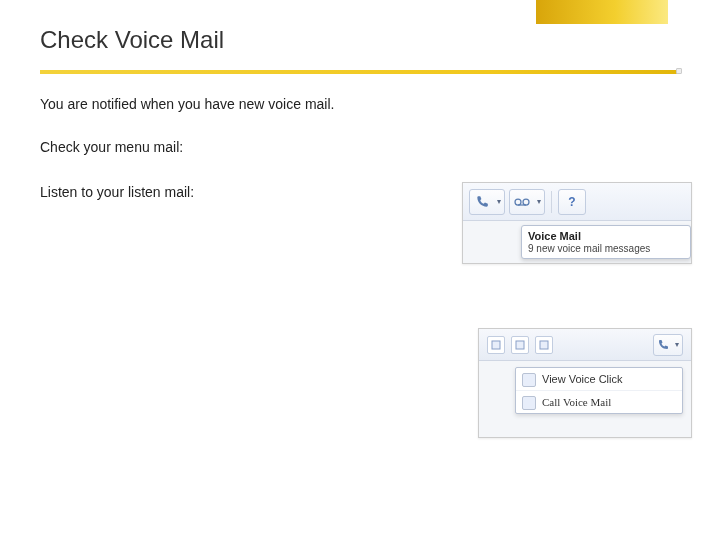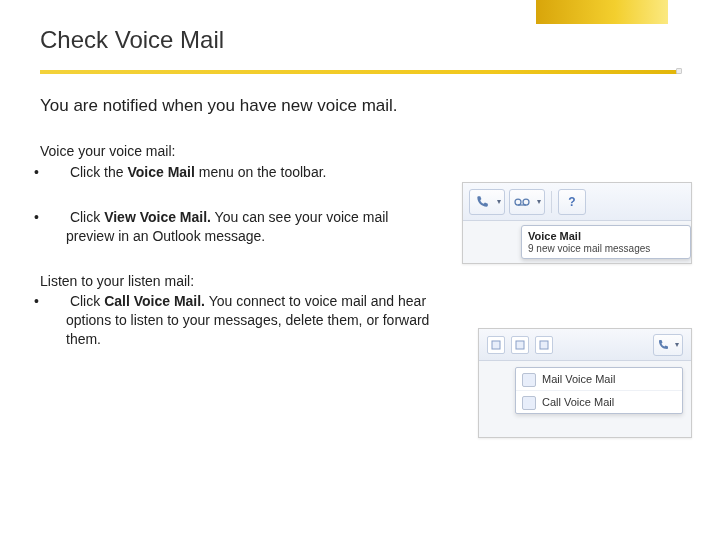--- a/index.html
+++ b/index.html
@@ -4,21 +4,21 @@
 <style>
   * { box-sizing: border-box; margin: 0; padding: 0; }
   html, body { width: 720px; height: 540px; background: #fff; font-family: "Segoe UI", Arial, sans-serif; color: #222; }
   .slide { position: relative; width: 720px; height: 540px; padding: 26px 40px 20px 40px; border-radius: 23px; }
   .banner-top { position: absolute; top: 0; right: 52px; width: 132px; height: 24px; background: linear-gradient(90deg, #d8a50a 0%, #f3cf2e 60%, #fbe980 100%); }
   .title { font-size: 24px; font-weight: 400; color: #333; margin-bottom: 16px; }
   .divider { position: relative; height: 4px; margin-bottom: 22px; }
   .divider .bar { position: absolute; left: 0; right: 0; top: 0; height: 4px; background: linear-gradient(90deg, #f3d23a 0%, #f1c81e 70%, #e2b60a 100%); }
   .divider .dot { position: absolute; right: -2px; top: -2px; width: 6px; height: 6px; background: #eee; border: 1px solid #ccc; border-radius: 1px; }
   .content { position: relative; }
-  .intro { font-size: 17px; margin-bottom: 26px; }
+  .intro { font-size: 14px; margin-bottom: 26px; }
   .block { font-size: 14px; line-height: 1.35; margin-bottom: 26px; max-width: 400px; }
   .block .lead { margin-bottom: 2px; }
   .block ul { list-style: none; padding-left: 10px; }
   .block li::before { content: "•"; color: #222; display: inline-block; width: 16px; }
   .block li { text-indent: -16px; padding-left: 16px; }
   .bold { font-weight: 700; }
 
   .fig { position: absolute; border: 1px solid #ccc; background: #f4f6f9; box-shadow: 0 1px 2px rgba(0,0,0,0.08); }
   .fig1 { top: 86px; right: -12px; width: 230px; height: 82px; overflow: hidden; }
   .fig2 { top: 232px; right: -12px; width: 214px; height: 110px; overflow: hidden; }
@@ -30,64 +30,49 @@
   .tb-btn.split::after { content: "▾"; position: absolute; right: 3px; font-size: 8px; color: #5b6b88; }
   .sep { width:1px; height:22px; background:#cfd6e3; margin:0 2px; }
   .tooltip { position: absolute; left: 58px; top: 42px; width: 170px; background: #fff; border: 1px solid #b8c2d4; border-radius: 3px; padding: 4px 6px; box-shadow: 0 2px 4px rgba(0,0,0,0.15); font-size: 10px; color: #444; }
   .tooltip .tt-title { font-weight: 700; font-size: 11px; margin-bottom: 1px; color:#222;}
 
   
   .tb2 { display:flex; align-items:center; height:32px; background: linear-gradient(#f6f8fc,#e7ecf5); border-bottom:1px solid #cfd6e3; padding:0 8px; gap:6px; }
   .tb2 .mini { width:18px; height:18px; border:1px solid #c2cde0; border-radius:2px; background:#fff; display:flex; align-items:center; justify-content:center; font-size:10px;}
   .menu { background:#fff; border:1px solid #b8c2d4; margin:6px 8px 0 36px; border-radius:2px; box-shadow:0 2px 4px rgba(0,0,0,0.12); font-size:11px; }
   .menu-item { padding:5px 10px 5px 26px; border-bottom:1px solid #eef1f6; position:relative; color:#333;}
-  .menu-item:last-child { border-bottom:none; }
+  .menu-item:last-child { border-bottom:none;font-family:Liberation Serif, serif; }
   .menu-item::before { content:""; position:absolute; left:6px; top:5px; width:12px; height:12px; background:#e8eefa; border:1px solid #b8c2d4; border-radius:2px;}
 
   svg { display:block; }
 </style>
 </head>
 <body>
 
 <div class="slide">
   <div class="banner-top"></div>
   <div class="title">Check Voice Mail</div>
   <div class="divider">
     <div class="bar"></div>
     <div class="dot"></div>
   </div>
 
   <div class="content">
 
     <div class="intro">You are notified when you have new voice mail.</div>
 
     <div class="block">
-      <div class="lead">Voice your voice mail:</div>
-      <ul>
-          <li>
-        <span>Click the </span><span class="bold">Voice Mail</span><span> menu on the toolbar.</span>
-      </li>
-        </ul>
+      <div class="lead">Check your menu mail:</div>
     </div>
 
     <div class="block">
-      <ul>
-          <li>
-        <span>Click </span><span class="bold">View Voice Mail.</span><span> You can see your voice mail preview in an Outlook message.</span>
-      </li>
-        </ul>
     </div>
 
     <div class="block">
       <div class="lead">Listen to your listen mail:</div>
-      <ul>
-          <li>
-        <span>Click </span><span class="bold">Call Voice Mail.</span><span> You connect to voice mail and hear options to listen to your messages, delete them, or forward them.</span>
-      </li>
-        </ul>
     </div>
 
     <div class="fig fig1">
       <div class="tb">
         <div class="tb-btn split">
           <span>
             <svg width="14" height="14" viewBox="0 0 24 24">
                 <path fill="#5b7db1" d="M6 2c-1 0-2 1-2 2 0 9 7 16 16 16 1 0 2-1 2-2v-3l-5-2-2 2c-3-1-5-3-6-6l2-2-2-5H6z"></path>
               </svg>
           </span>
@@ -132,19 +117,19 @@
         <div style="flex:1"></div>
         <div class="tb-btn split" style="height:22px;width:30px;">
           <span>
               <svg width="12" height="12" viewBox="0 0 24 24">
                 <path fill="#5b7db1" d="M6 2c-1 0-2 1-2 2 0 9 7 16 16 16 1 0 2-1 2-2v-3l-5-2-2 2c-3-1-5-3-6-6l2-2-2-5H6z"></path>
               </svg>
             </span>
         </div>
       </div>
       <div class="menu">
-        <div class="menu-item">Mail Voice Mail</div>
+        <div class="menu-item">View Voice Click</div>
         <div class="menu-item">Call Voice Mail</div>
       </div>
     </div>
 
   </div>
 </div>
 
 </body></html>

